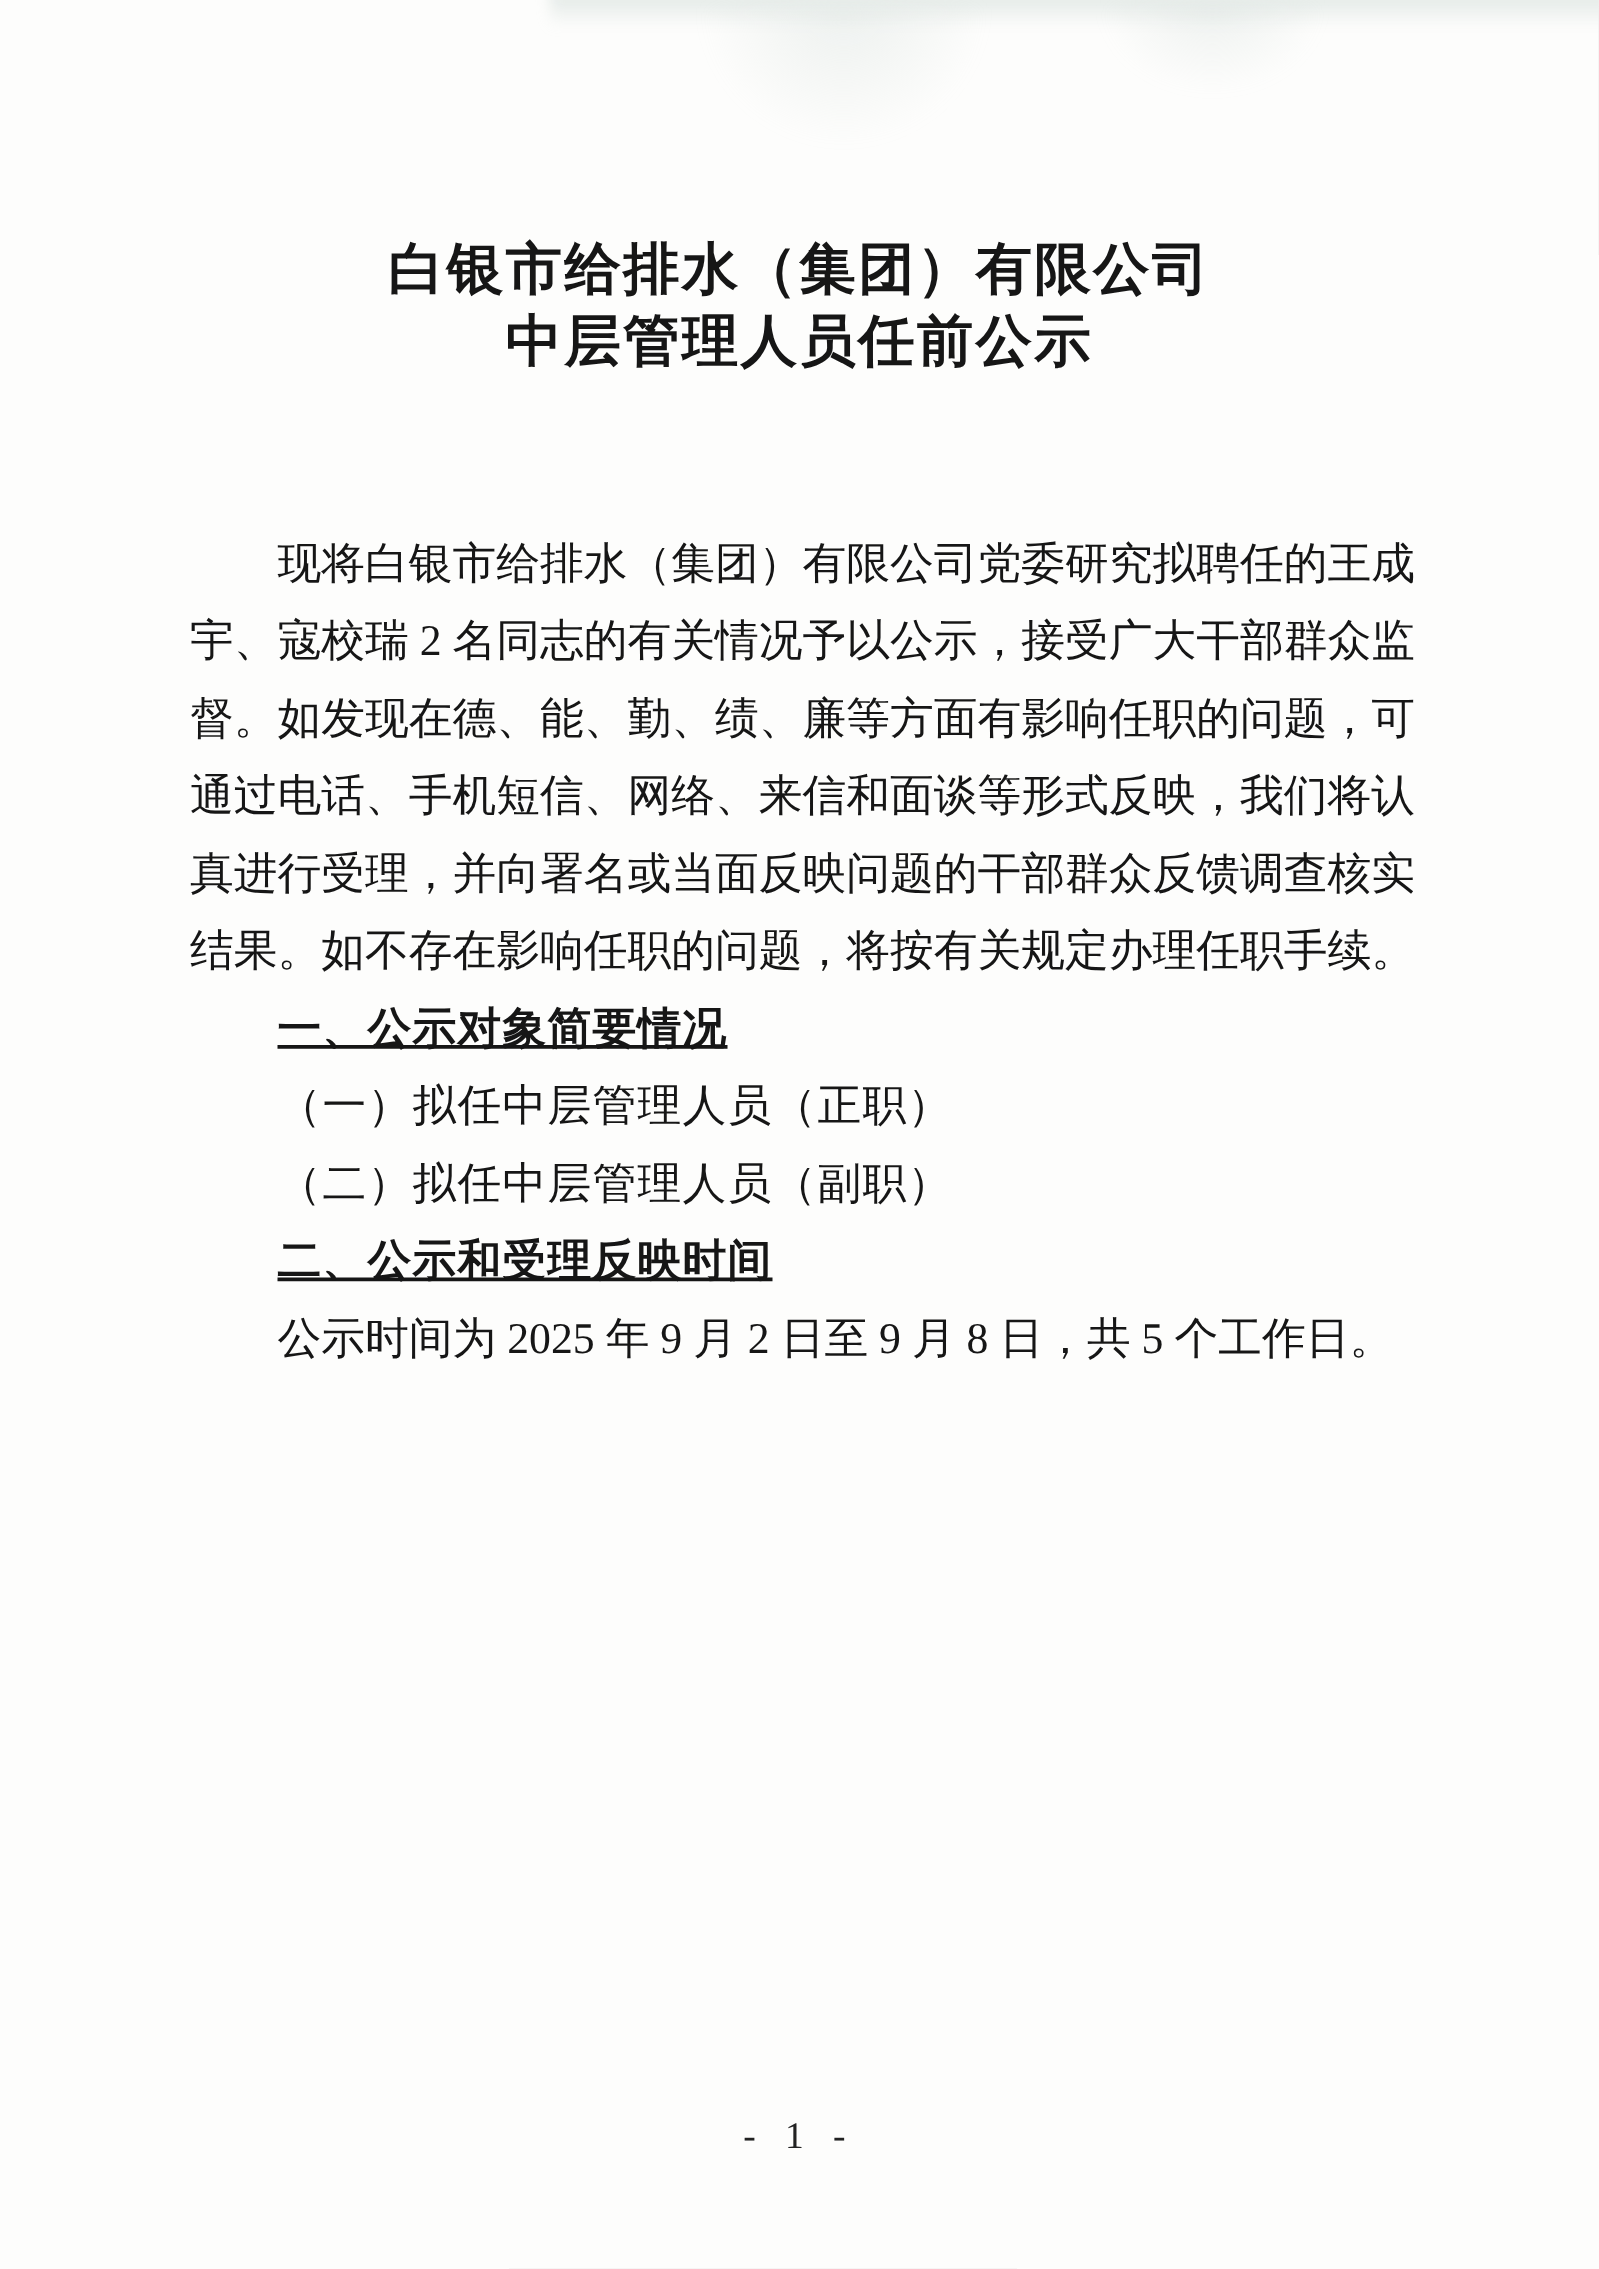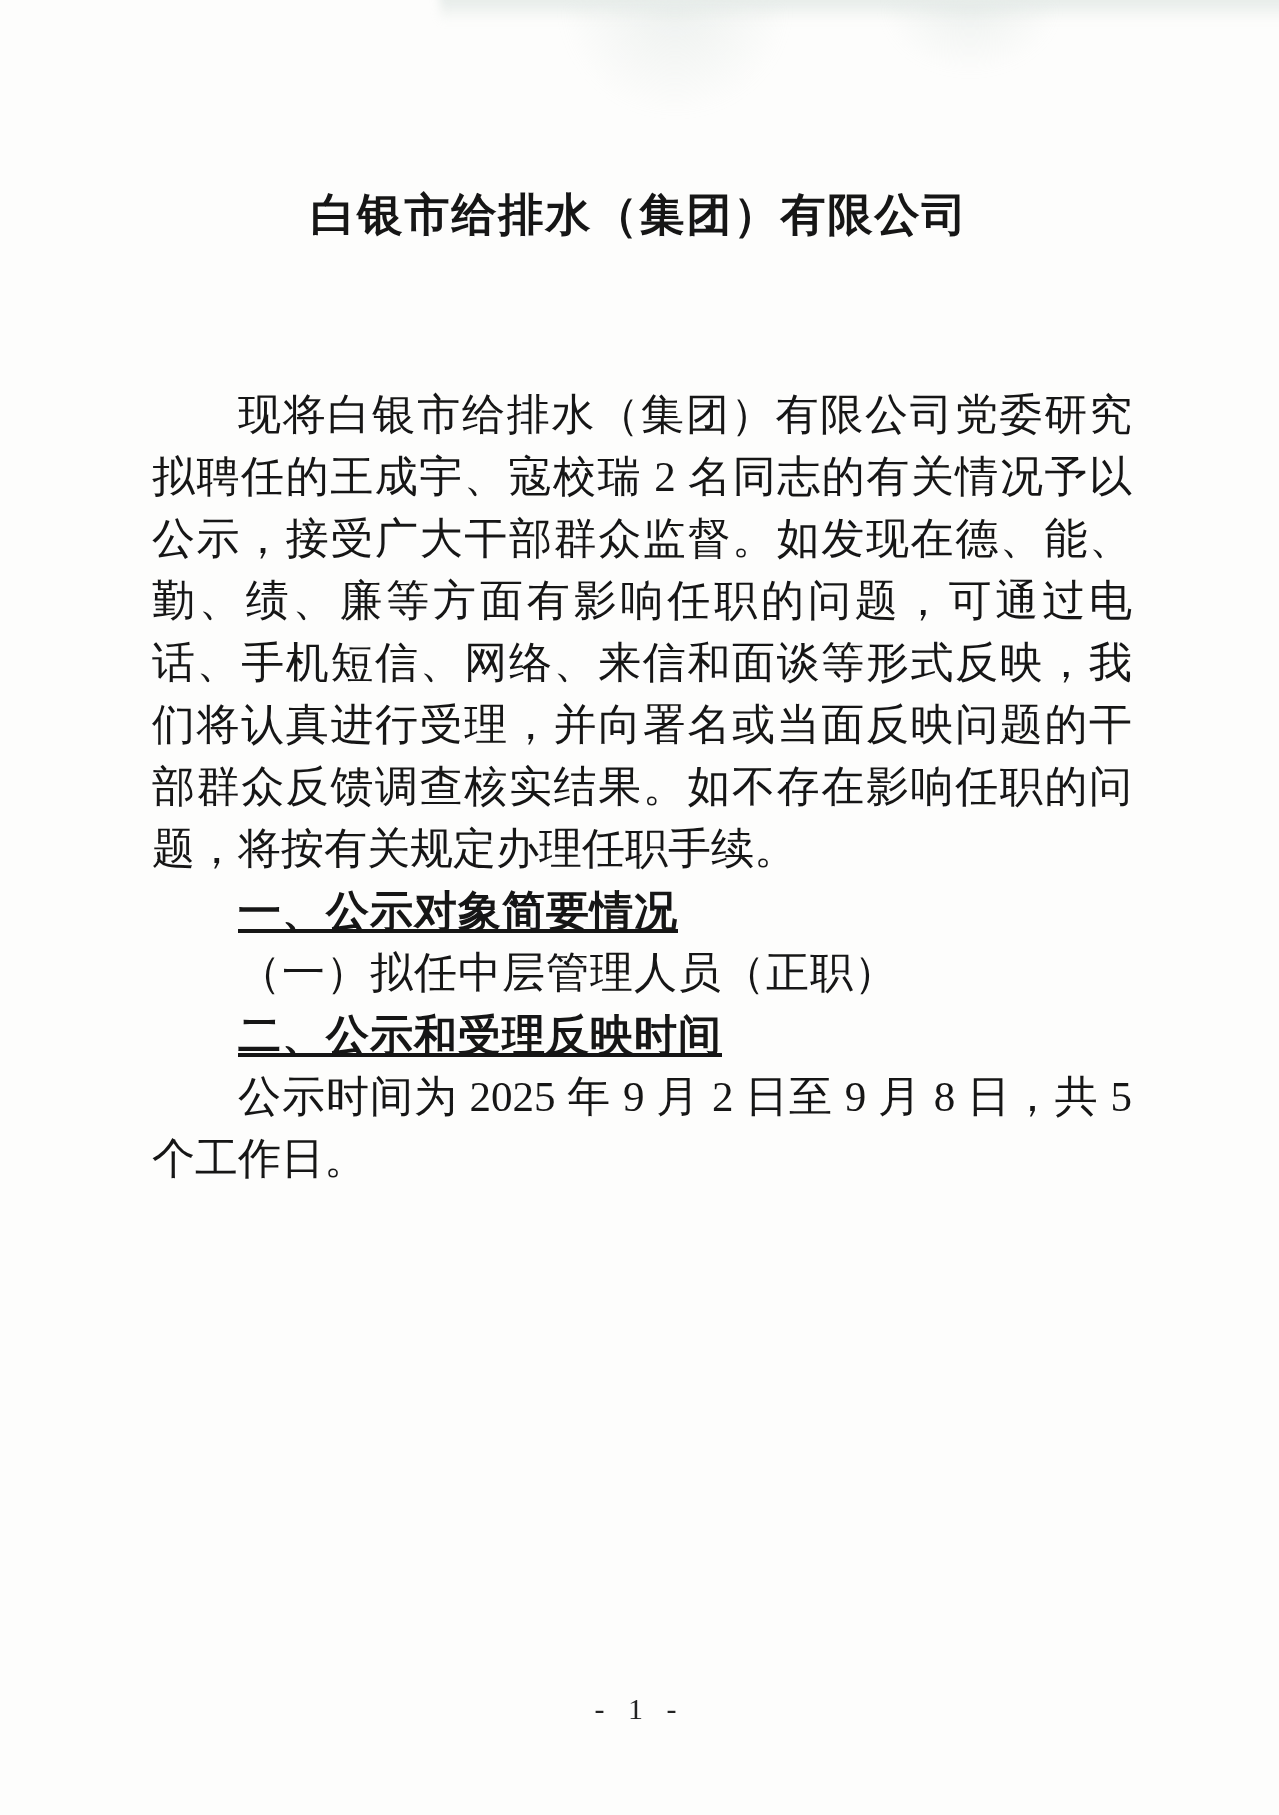--- a/index.html
+++ b/index.html
@@ -45,24 +45,24 @@
     margin: 0;
     text-align: center;
     font-size: 45px;
     line-height: 58px;
     font-weight: 700;
     letter-spacing: 2px;
   }
   .title-line { display: block; text-align: center; }
   .content {
     position: absolute;
-    top: 384px;
+    top: 420px;
     left: 152px;
     width: 980px;
-    font-size: 43px;
+    font-size: 35px;
     line-height: 62px;
   }
   .content p { margin: 0; }
   .para {
     text-indent: 2em;
     text-align: justify;
   }
   .heading-hei {
     text-indent: 2em;
     font-family: "Liberation Sans", "DejaVu Sans", sans-serif;
@@ -90,26 +90,28 @@
 <body>
 
 <div class="doc">
 
   <div class="artifact a1"></div>
   <div class="artifact a2"></div>
   <div class="artifact a3"></div>
 
   <h1 class="title">
     <span class="title-line">白银市给排水（集团）有限公司</span>
+    <span class="title-line">中层管理人员任前公示</span>
   </h1>
 
   <div class="content">
     <p class="para">现将白银市给排水（集团）有限公司党委研究拟聘任的王成宇、寇校瑞 2 名同志的有关情况予以公示，接受广大干部群众监督。如发现在德、能、勤、绩、廉等方面有影响任职的问题，可通过电话、手机短信、网络、来信和面谈等形式反映，我们将认真进行受理，并向署名或当面反映问题的干部群众反馈调查核实结果。如不存在影响任职的问题，将按有关规定办理任职手续。</p>
     <p class="heading-hei">一、公示对象简要情况</p>
     <p class="heading-kai">（一）拟任中层管理人员（正职）</p>
+    <p class="heading-kai">（二）拟任中层管理人员（副职）</p>
     <p class="heading-hei">二、公示和受理反映时间</p>
     <p class="para">公示时间为 2025 年 9 月 2 日至 9 月 8 日，共 5 个工作日。</p>
   </div>
 
   <div class="footer">
     <span>- 1 -</span>
   </div>
 
 </div>
 

